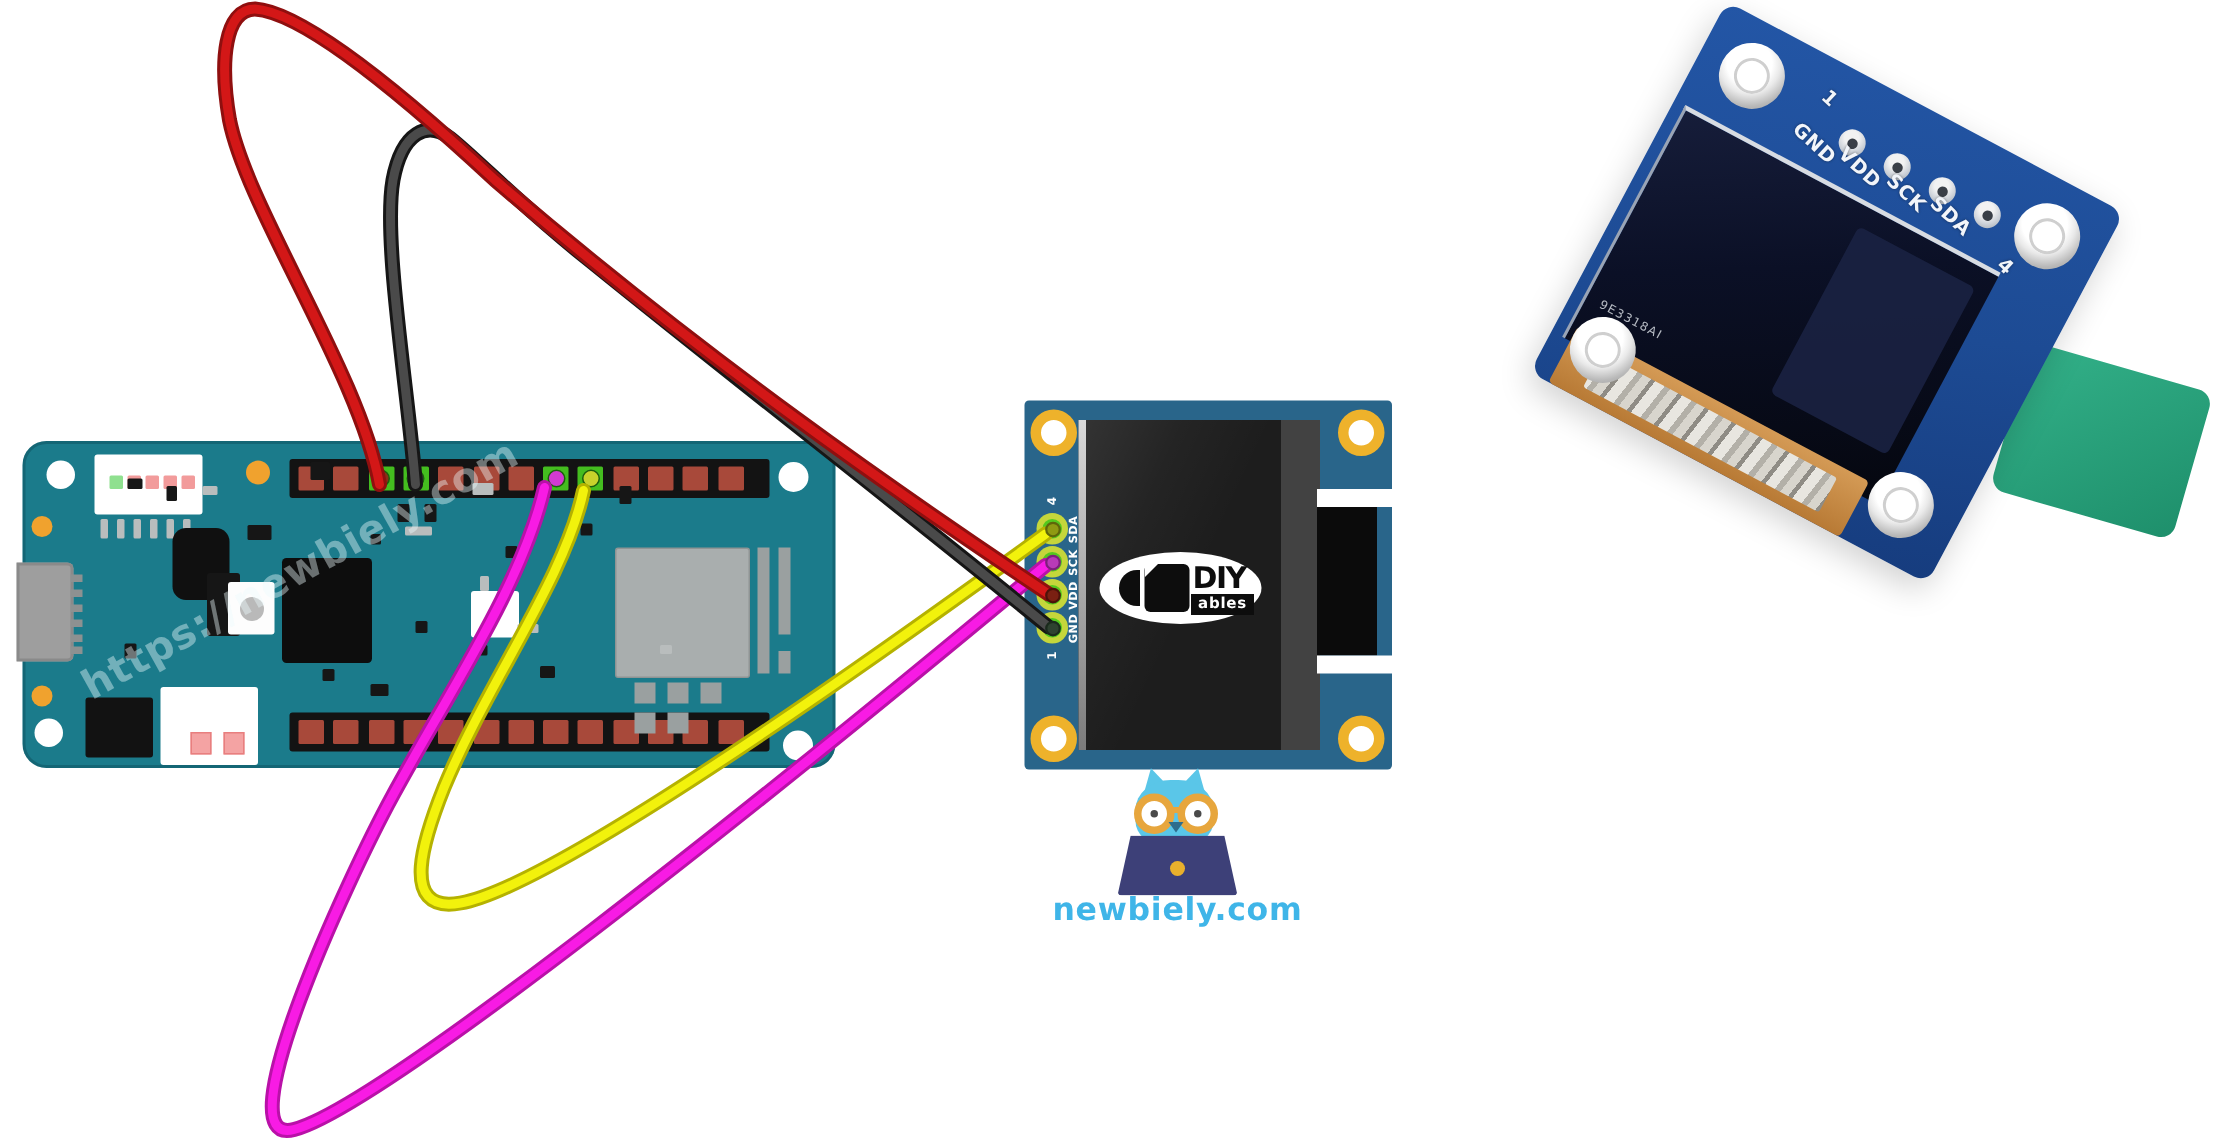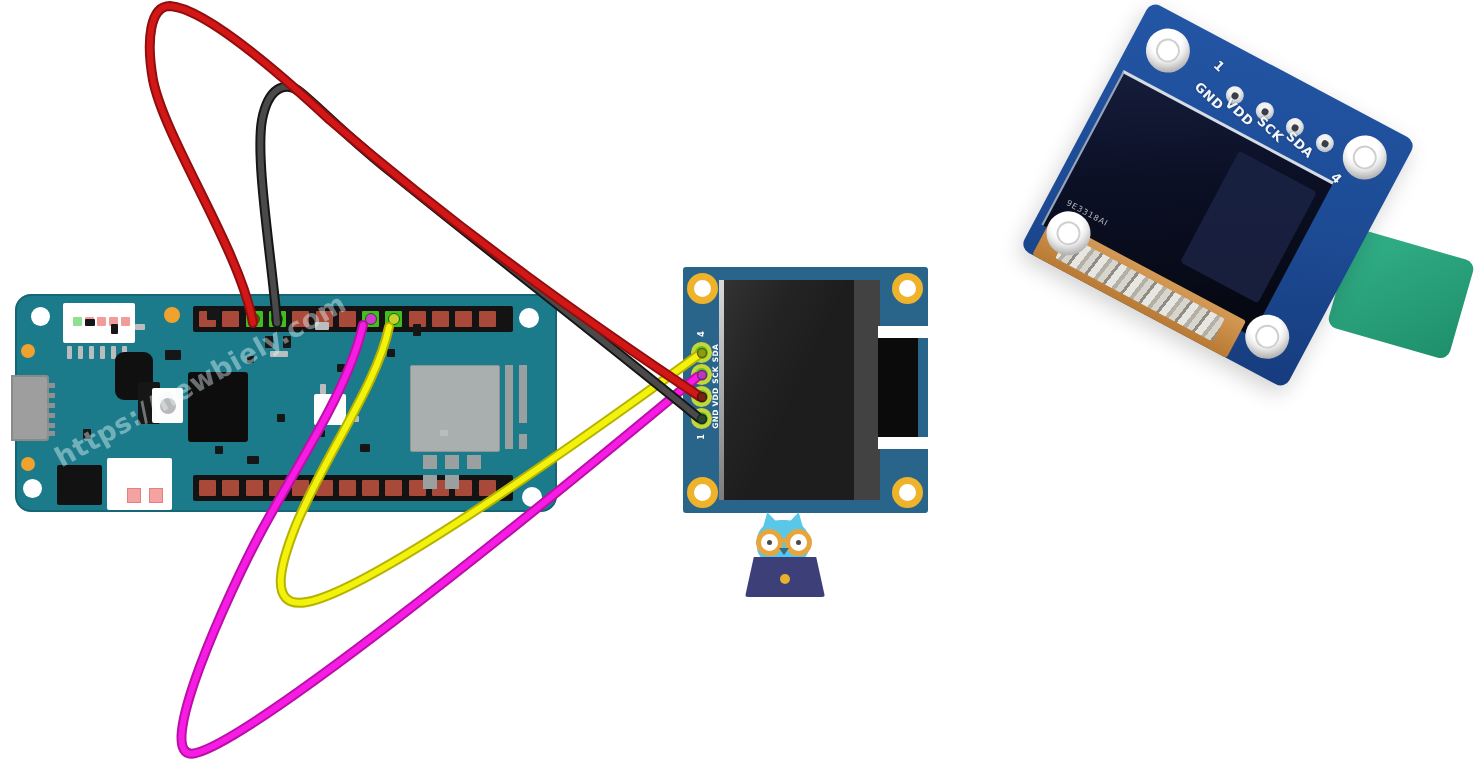--- a/index.html
+++ b/index.html
@@ -264,36 +264,44 @@
         <i></i>
       </div>
 
     <div class="olab" style="top:147px;">GND</div>
     <div class="olab" style="top:125px;">VDD</div>
     <div class="olab" style="top:103px;">SCK</div>
     <div class="olab" style="top:81px;">SDA</div>
     <div class="onum" style="top:165px;">1</div>
     <div class="onum" style="top:62px;">4</div>
 
+    <div id="diy-logo">
+      <div id="diy-half"></div>
+      <div id="diy-sq"></div>
+      <div id="diy-notch"></div>
+      <div id="diy-txt">DIY</div>
+      <div id="diy-box">ables</div>
+    </div>
   </div>
 
   <div id="mascot">
     <span class="ear" style="left:18px;top:-4px;transform:rotate(-14deg);"></span>
     <span class="ear" style="left:46px;top:-4px;transform:rotate(14deg);"></span>
     <div id="owl-head"></div>
     <span class="lens" style="left:13px;top:13px;"></span>
     <span class="lens" style="left:42px;top:13px;"></span>
     <span style="position:absolute;left:38px;top:22px;width:6px;height:4px;background:#e7a63d;"></span>
     <span class="pupil" style="left:24px;top:24px;"></span>
     <span class="pupil" style="left:53px;top:24px;"></span>
     <span id="beak"></span>
     <div id="laptop">
         <i></i>
       </div>
   </div>
+  <div id="site-text">newbiely.com</div>
 
   <div id="tab-green"></div>
   <div id="photo">
     <div id="ph-screen">
       <div id="ph-patch"></div>
       <div id="ph-serial">9E3318AI</div>
     </div>
     <div id="ph-copper">
       <div id="ph-ribbon"></div>
     </div>

